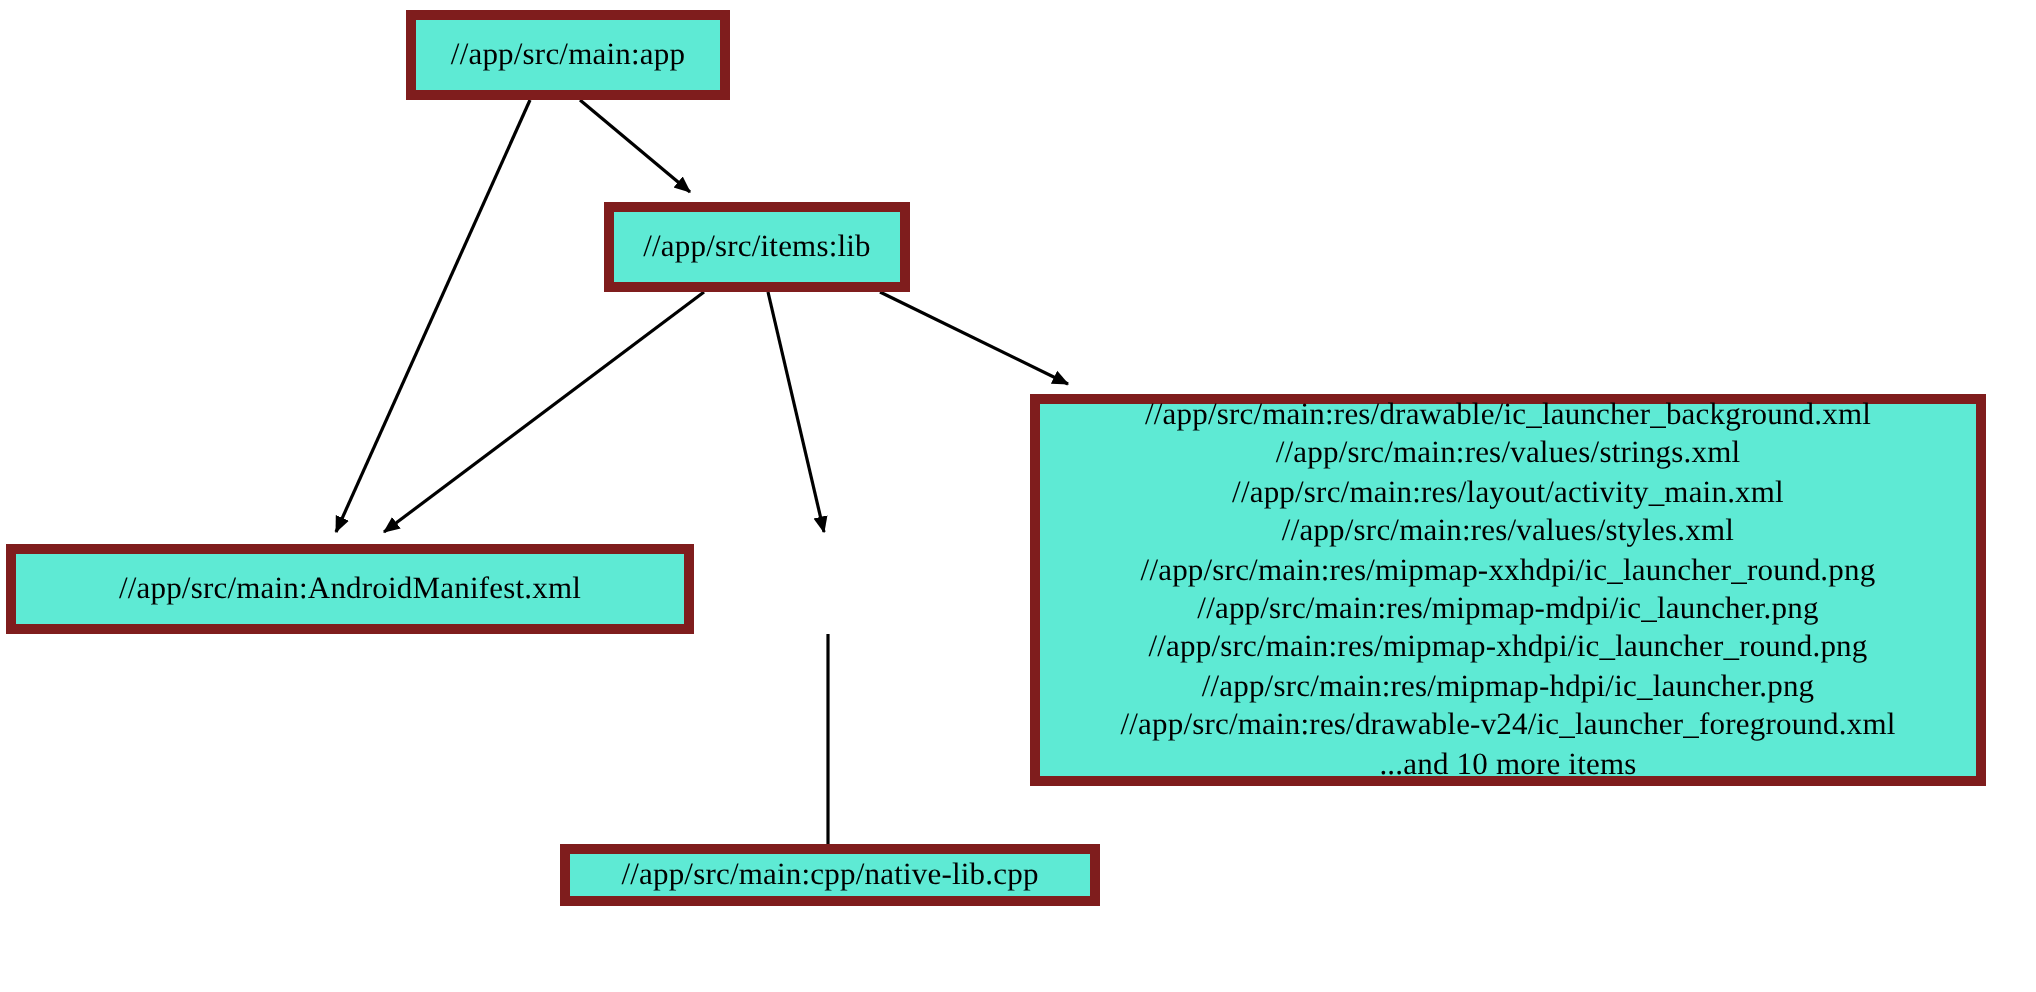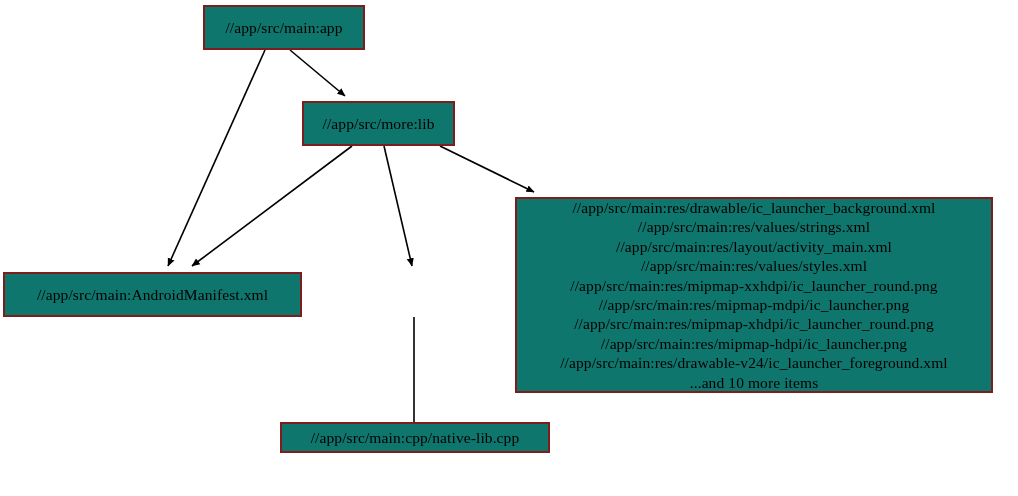--- a/index.html
+++ b/index.html
@@ -19,40 +19,40 @@
     position: absolute;
     left: 0;
     top: 0;
     width: 1018px;
     height: 496px;
     pointer-events: none;
   }
   .node {
     position: absolute;
     box-sizing: border-box;
-    border: 2px solid #7f1d1d;
-    background: #0f766e;
+    border: 5px solid #7f1d1d;
+    background: #5eead4;
     display: flex;
     align-items: center;
     justify-content: center;
     color: #000000;
   }
   .node-label {
     font-family: "Liberation Serif", "DejaVu Serif", serif;
     font-size: 15.5px;
     line-height: 19.4px;
     text-align: center;
     white-space: pre;
     color: #000000;
     letter-spacing: 0.1px;
   }
   
   #node-app        { left: 203px; top: 5px;   width: 162px; height: 45px; }
   #node-lib        { left: 302px; top: 101px; width: 153px; height: 45px; }
-  #node-manifest   { left: 3px;   top: 272px; width: 299px; height: 45px; }
+  #node-manifest   { left: 3px;   top: 272px; width: 344px; height: 45px; }
   #node-jnilib     { left: 325px; top: 272px; width: 178px; height: 45px; }
   #node-res        { left: 515px; top: 197px; width: 478px; height: 196px; }
   #node-nativelib  { left: 280px; top: 422px; width: 270px; height: 31px; }
 </style>
 </head>
 <body>
 
 <div id="graph-canvas">
 
   <svg id="edge-layer" viewBox="0 0 1018 496" width="1018" height="496" xmlns="http://www.w3.org/2000/svg">
@@ -73,21 +73,21 @@
     <path d="M 440,146 L 534,192" fill="none" stroke="#000000" stroke-width="1.6" marker-end="url(#arrowhead)"></path>
 
     <path d="M 414,317 L 414,437" fill="none" stroke="#000000" stroke-width="1.6" marker-end="url(#arrowhead)"></path>
   </svg>
 
   <div class="node" id="node-app">
     <span class="node-label">//app/src/main:app</span>
   </div>
 
   <div class="node" id="node-lib">
-    <span class="node-label">//app/src/more:lib</span>
+    <span class="node-label">//app/src/items:lib</span>
   </div>
 
   <div class="node" id="node-manifest">
     <span class="node-label">//app/src/main:AndroidManifest.xml</span>
   </div>
 
 
   <div class="node" id="node-res">
     <span class="node-label">//app/src/main:res/drawable/ic_launcher_background.xml
 //app/src/main:res/values/strings.xml

